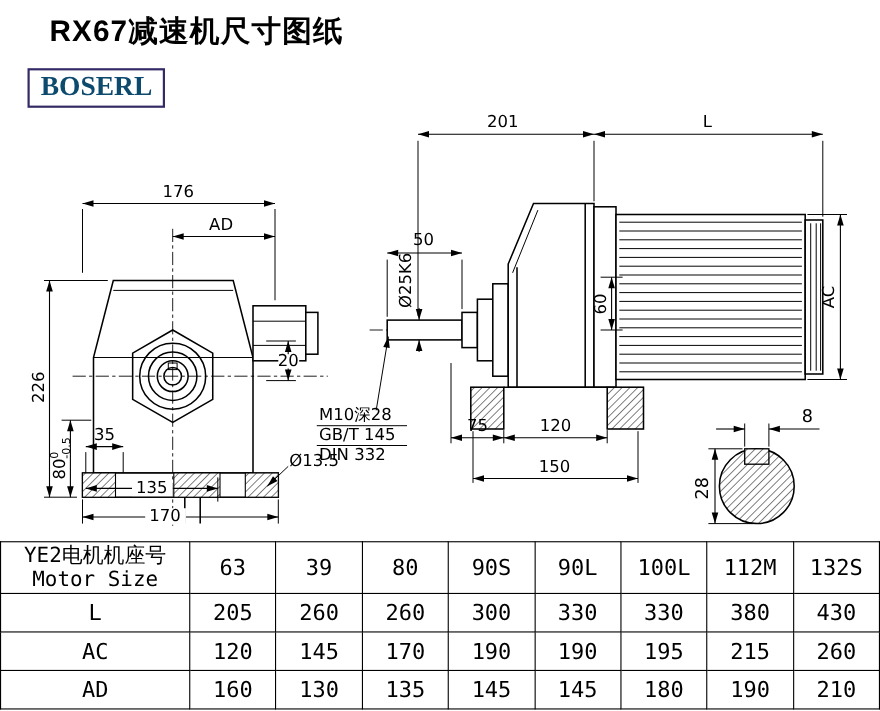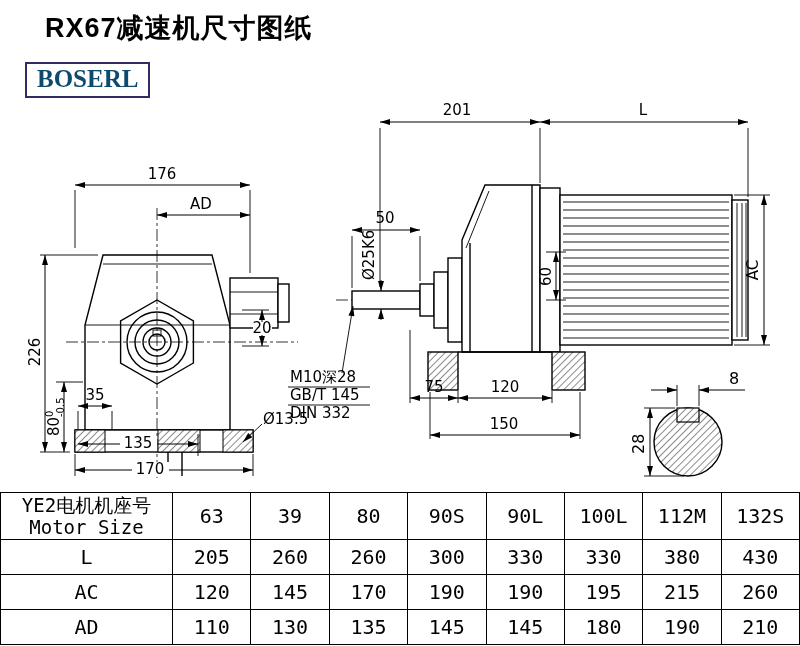--- a/index.html
+++ b/index.html
@@ -263,21 +263,21 @@
         <td class="num">145</td>
         <td class="num">170</td>
         <td class="num">190</td>
         <td class="num">190</td>
         <td class="num">195</td>
         <td class="num">215</td>
         <td class="num">260</td>
       </tr>
       <tr>
         <td class="num">AD</td>
-        <td class="num">110</td>
+        <td class="num">160</td>
         <td class="num">130</td>
         <td class="num">135</td>
         <td class="num">145</td>
         <td class="num">145</td>
         <td class="num">180</td>
         <td class="num">190</td>
         <td class="num">210</td>
       </tr>
     </tbody>
   </table>

